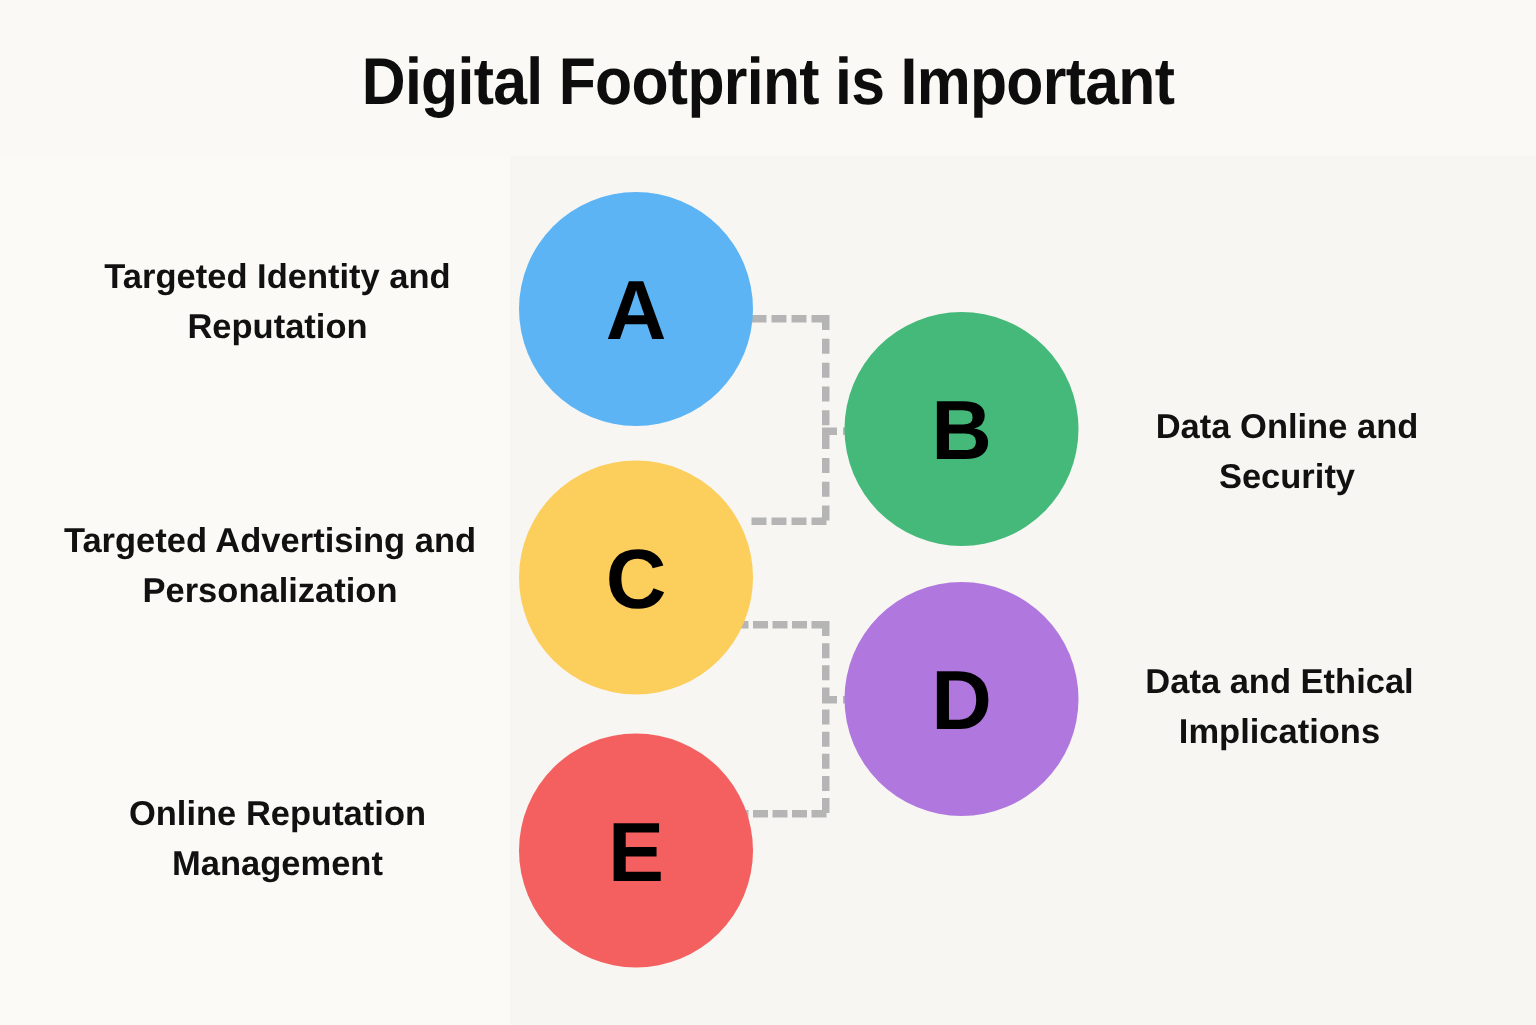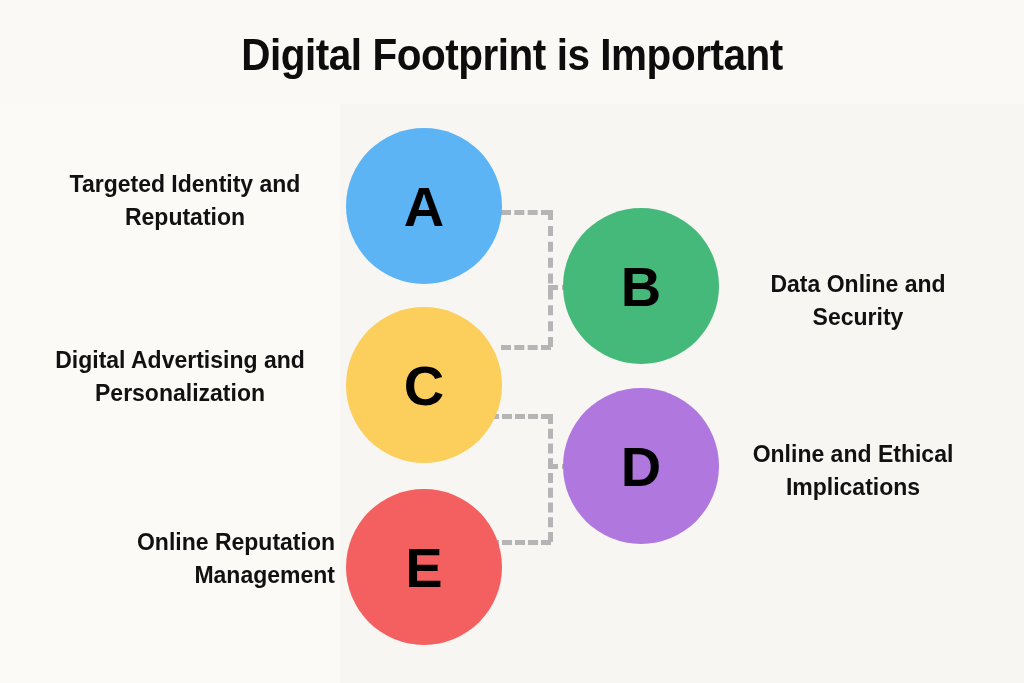--- a/index.html
+++ b/index.html
@@ -86,21 +86,21 @@
     font-weight: bold;
     color: #111111;
     line-height: 1.45;
     text-align: center;
   }
   .label-left  { width: 300px; }
   .label-right { width: 270px; }
 
   #label-a { left: 35px;  top: 168px; }
   #label-c { left: 30px;  top: 344px; }
-  #label-e { left: 35px;  top: 526px; text-align: right; }
+  #label-e { left: 35px;  top: 526px; }
   #label-b { left: 723px; top: 268px; }
   #label-d { left: 718px; top: 438px; }
 
   
   .dash-h {
     position: absolute;
     height: 0;
     border-top: 5px dashed #b5b5b5;
   }
   .dash-v {
@@ -142,18 +142,18 @@
   <div class="dash-v" id="dash-v-lower"></div>
   <div class="dash-h" id="dash-d-stub"></div>
 
   <div class="node" id="node-a">A</div>
   <div class="node" id="node-c">C</div>
   <div class="node" id="node-e">E</div>
   <div class="node" id="node-b">B</div>
   <div class="node" id="node-d">D</div>
 
   <div class="label label-left" id="label-a">Targeted Identity and Reputation</div>
-  <div class="label label-left" id="label-c">Digital Advertising and Personalization</div>
+  <div class="label label-left" id="label-c">Targeted Advertising and Personalization</div>
   <div class="label label-left" id="label-e">Online Reputation Management</div>
   <div class="label label-right" id="label-b">Data Online and Security</div>
-  <div class="label label-right" id="label-d">Online and Ethical Implications</div>
+  <div class="label label-right" id="label-d">Data and Ethical Implications</div>
 
 </div>
 
 </body></html>

